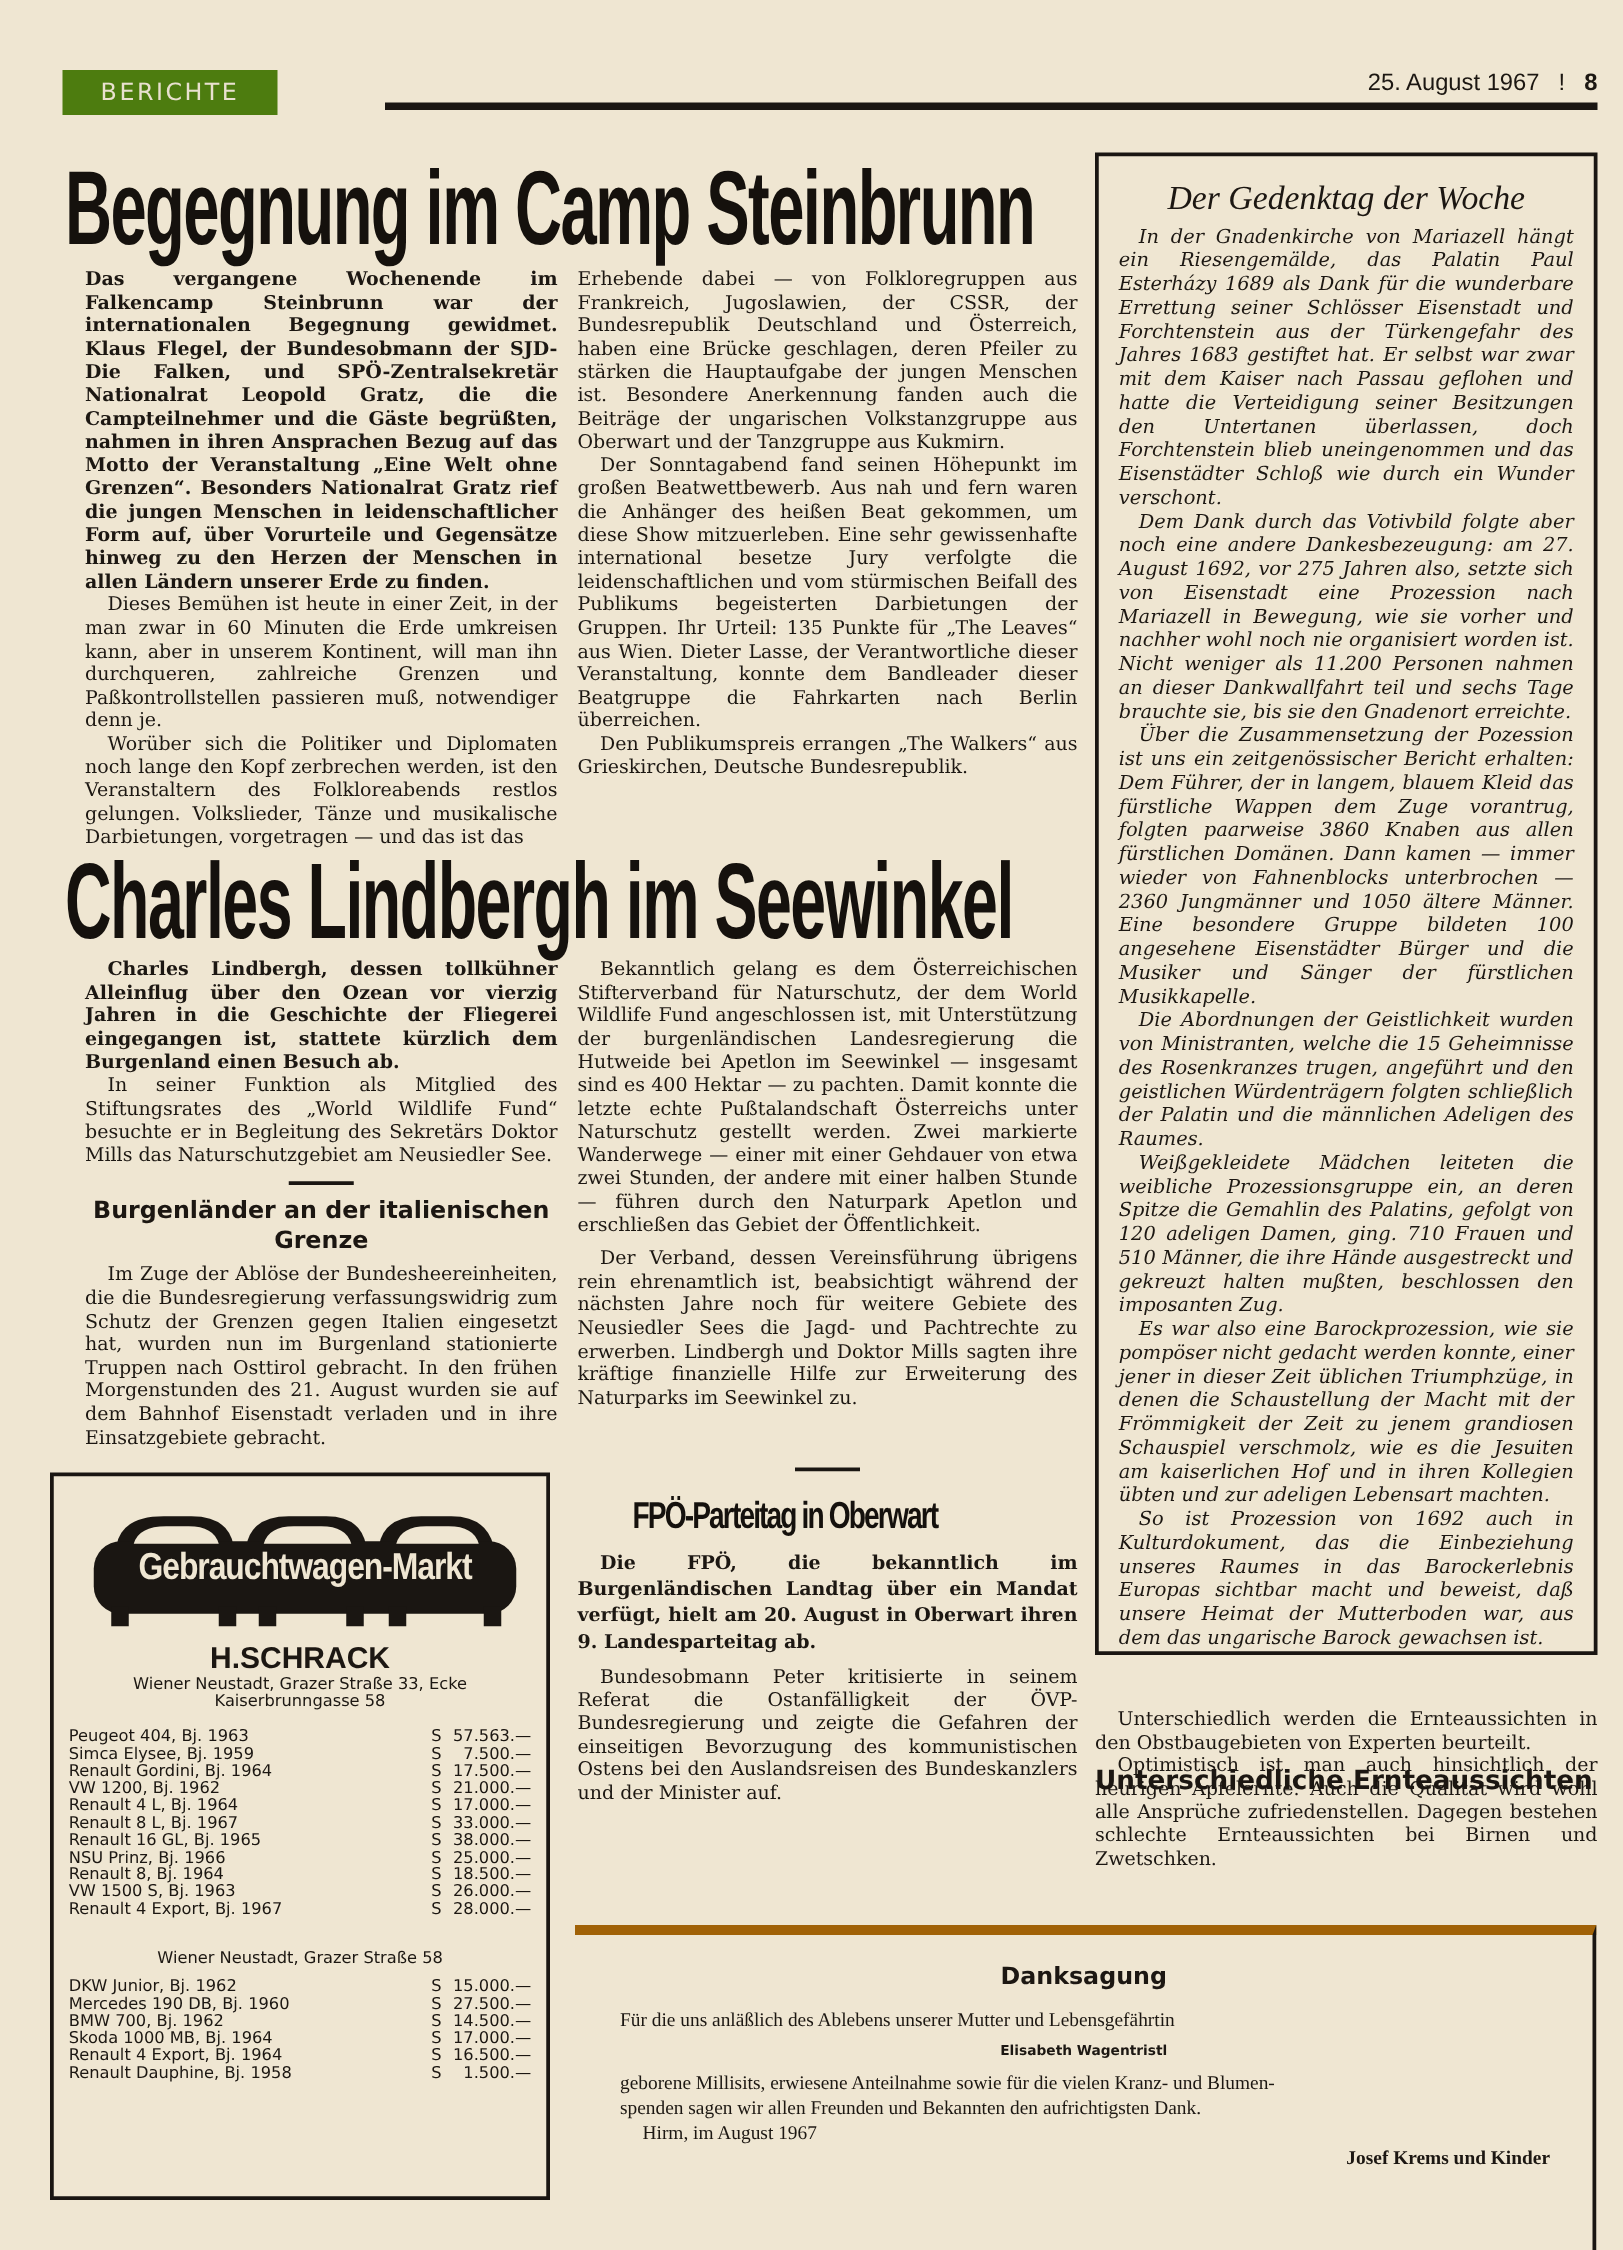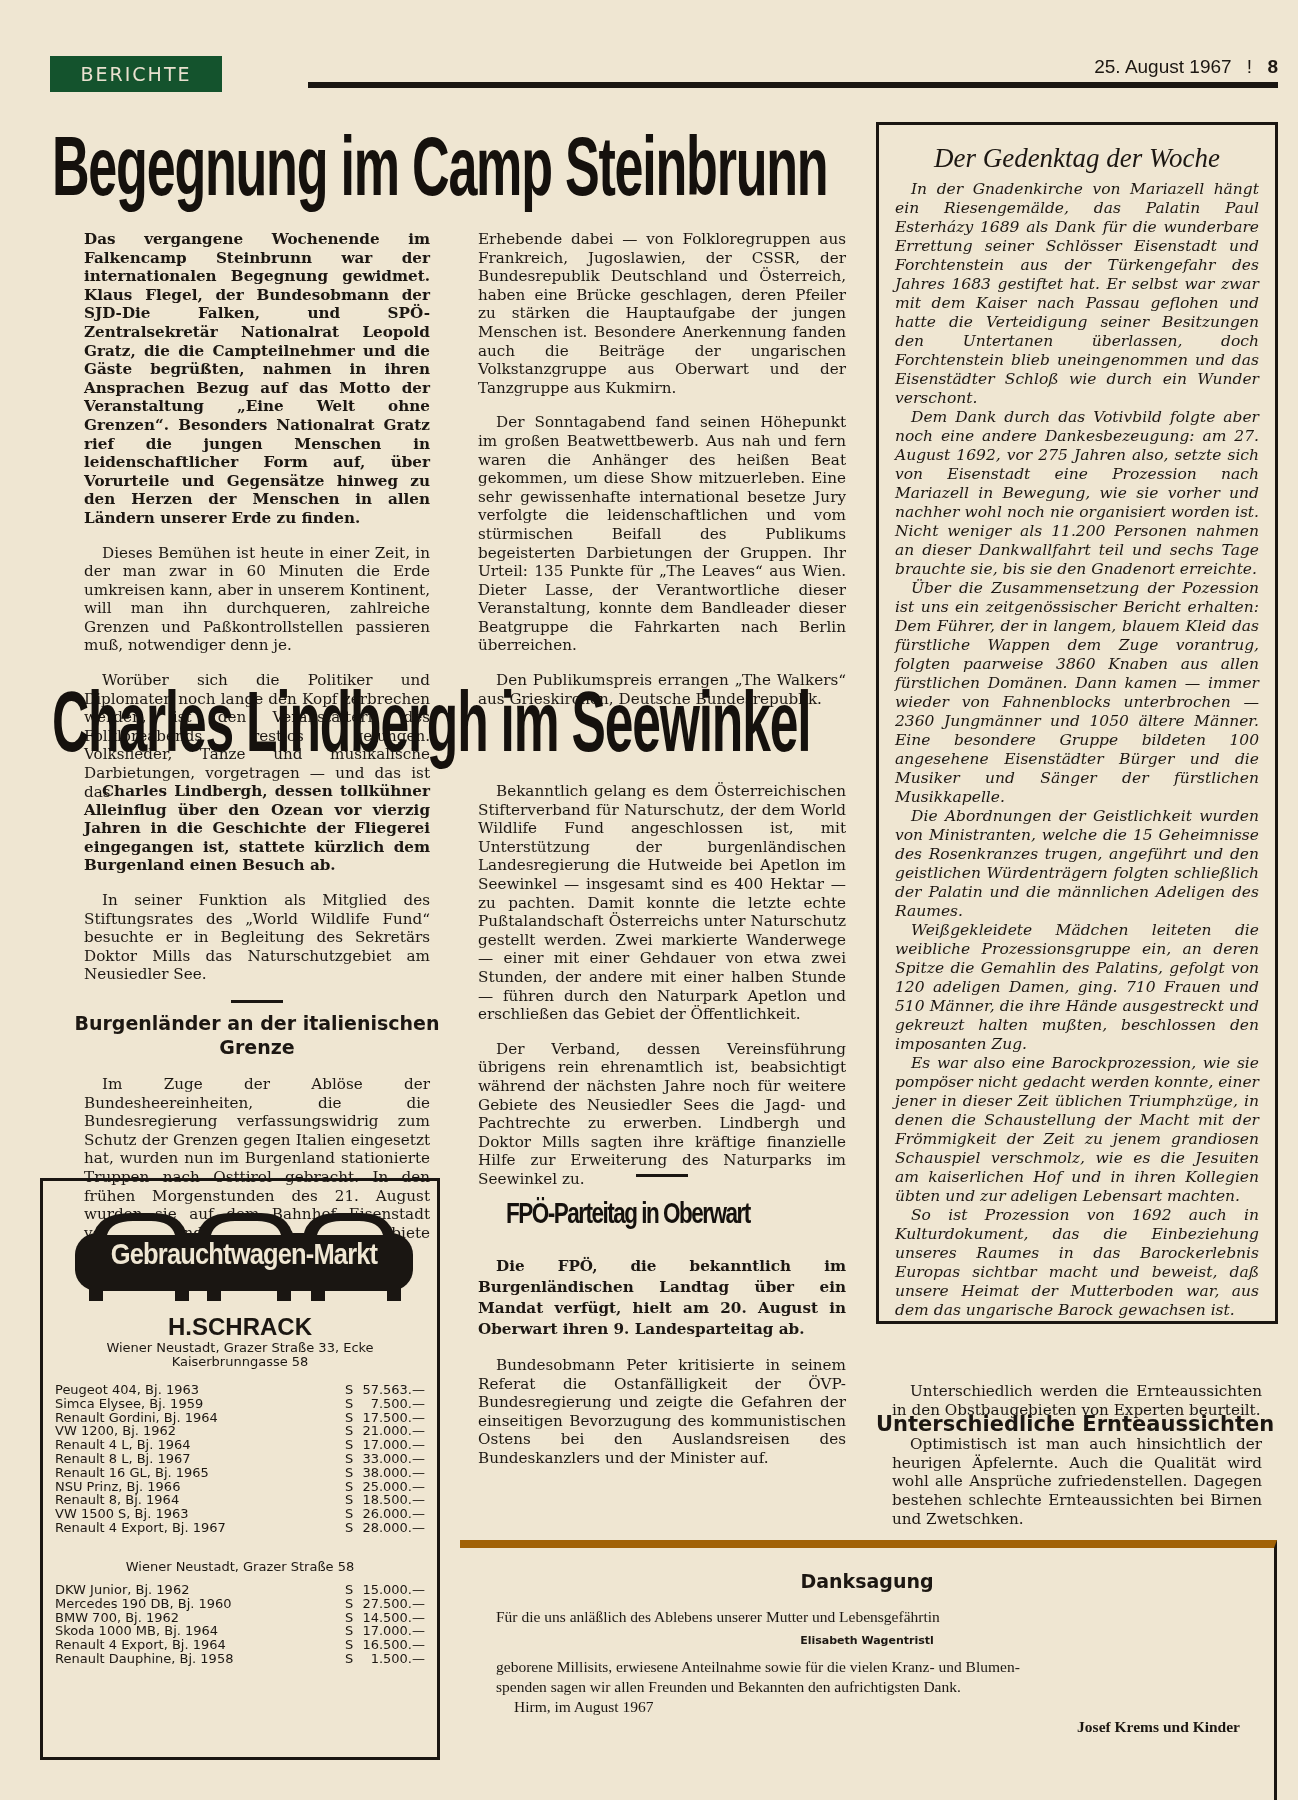--- a/index.html
+++ b/index.html
@@ -5,39 +5,39 @@
   html, body { margin: 0; padding: 0; }
   body {
     width: 1298px; height: 1800px; position: relative; overflow: hidden;
     background: #efe6d2;
     color: #1c1712;
     font-family: "DejaVu Serif", "Liberation Serif", serif;
   }
   .abs { position: absolute; }
   .section-tag {
     left: 50px; top: 56px; width: 172px; height: 36px;
-    background: #14532d; color: #e9e1cf;
+    background: #4d7c0f; color: #e9e1cf;
     font-family: "DejaVu Sans", sans-serif; font-size: 19px; letter-spacing: 2px;
     display: flex; align-items: center; justify-content: center;
   }
   .date-line { top: 56px; right: 20px; font-family: "Liberation Sans", sans-serif; font-size: 19px; }
   .date-line span { margin-left: 10px; }
   .page-num { font-weight: bold; }
   .top-rule { left: 308px; top: 82px; width: 970px; height: 6px; background: #1a1612; }
 
   .headline {
     font-family: "Liberation Sans", sans-serif; font-weight: 900;
     transform-origin: left top; white-space: nowrap; letter-spacing: -2px;
     color: #15110d;
   }
   .h1 { left: 52px; top: 118px; font-size: 84px; transform: scaleX(0.62); font-weight: bold; }
   .h2 { left: 52px; top: 672px; font-size: 86px; transform: scaleX(0.60); font-weight: bold; }
 
   .col { font-size: 15.2px; line-height: 18.6px; text-align: justify; hyphens: manual; }
-  .col p { margin: 16px; text-indent: 18px; }
+  .col p { margin: 0; text-indent: 18px; }
   .col p.noindent { text-indent: 0; }
   .bold-lead { font-weight: bold; font-family: "DejaVu Serif", serif; }
 
   .c1 { left: 68px; width: 378px; }
   .c2 { left: 462px; width: 400px; }
 
   .box-gedenk {
     left: 876px; top: 122px; width: 402px; height: 1202px;
     border: 3px solid #1a1612; box-sizing: border-box;
   }

